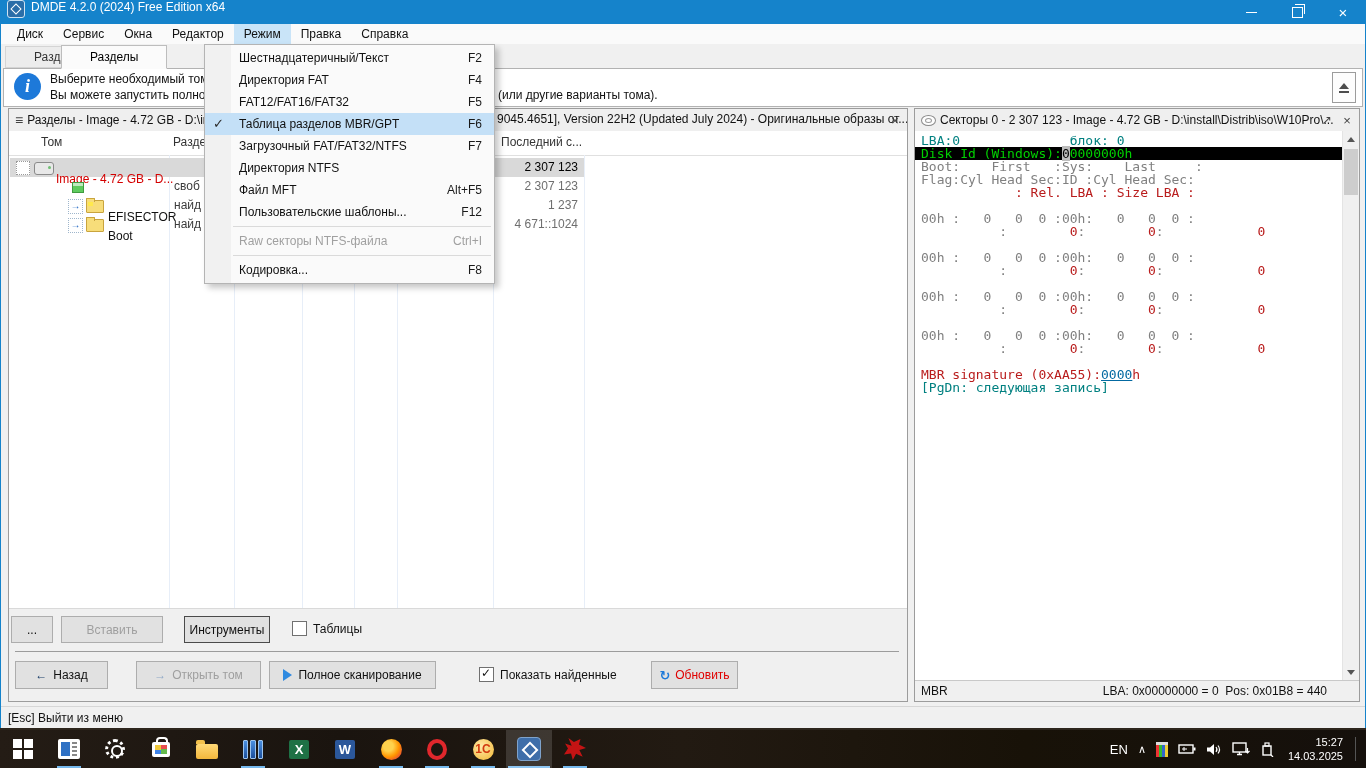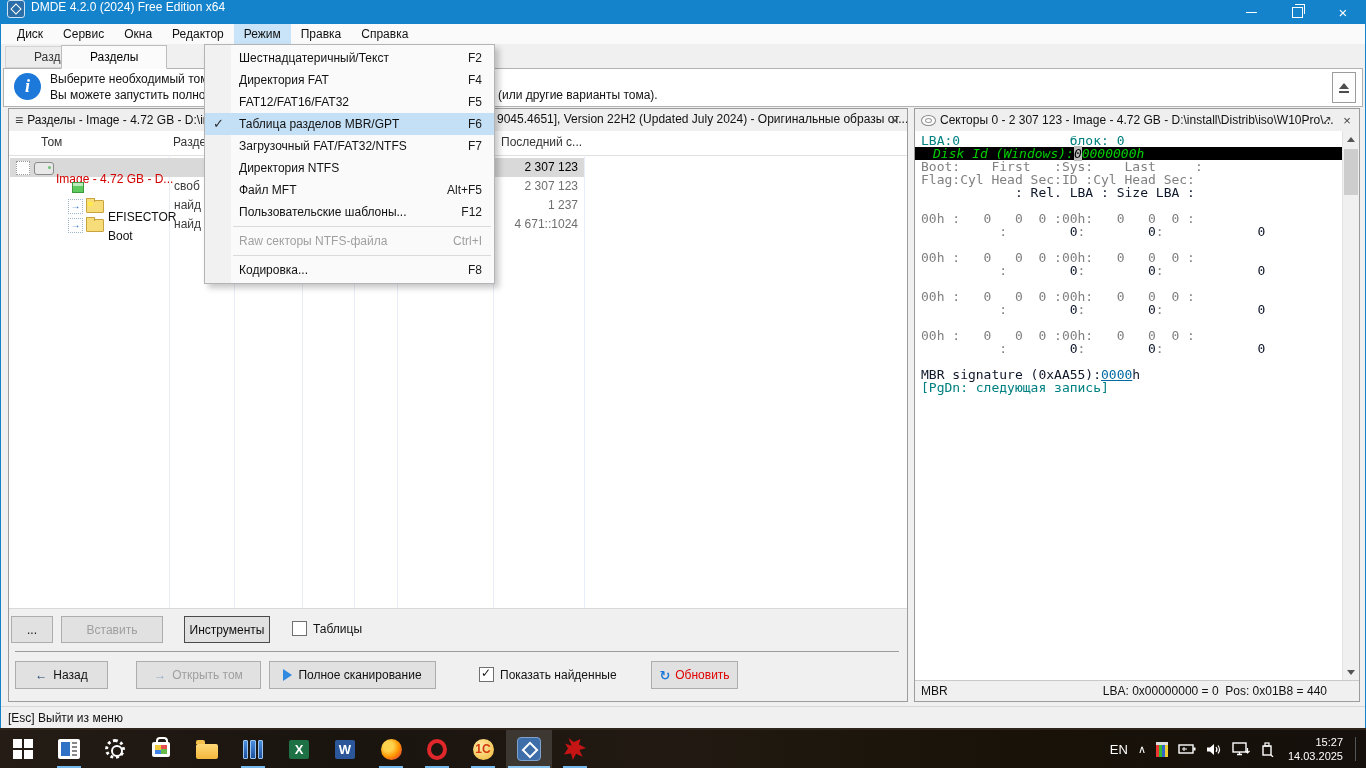--- a/index.html
+++ b/index.html
@@ -89,22 +89,22 @@
   .mi .mi-short{padding-right:12px;color:#1a1a1a;}
   .mi.sel{background:#c4e0f7;}
   .mi .chk{position:absolute;left:8px;top:3px;color:#2b2b2b;font-size:13px;}
   .mi.dis .mi-label,.mi.dis .mi-short{color:#a0a0a0;}
   .msep{height:1px;background:#dadada;margin:3px 3px 3px 28px;}
   
   #hex{position:absolute;top:22px;left:0;right:0;bottom:20px;background:#fff;
        font-family:"DejaVu Sans Mono","Liberation Mono",monospace;font-size:13px;line-height:13px;
        padding:3px 0 0 6px;white-space:pre;overflow:hidden;}
   .hexline{height:13px;}
-  .hexline.bar{background:#000;margin-left:-6px;padding-left:18px;margin-right:16px;font-style:italic;}
-  .hx-tl{color:#008080;} .hx-gn{color:#0f172a;} .bar .hx-gn{color:#00d000;}
+  .hexline.bar{background:#000;margin-left:-6px;padding-left:6px;margin-right:16px;}
+  .hx-tl{color:#008080;} .hx-gn{color:#b91c1c;} .bar .hx-gn{color:#00d000;}
   .hx-gy{color:#808080;} .hx-rd{color:#0369a1;text-decoration:underline;} .hx-cur{background:#bdbdbd;color:#000;}
   #vscroll{position:absolute;top:22px;bottom:20px;right:0;width:16px;background:#f0f0f0;border-left:1px solid #e4e4e4;}
   .sb-arrow{position:absolute;left:4px;width:0;height:0;border-left:4px solid transparent;border-right:4px solid transparent;}
   .sb-up{top:6px;border-bottom:5px solid #555;}
   .sb-down{bottom:6px;border-top:5px solid #555;}
   .sb-thumb{position:absolute;left:1px;top:18px;width:14px;height:46px;background:#cdcdcd;}
   #rp-status{position:absolute;bottom:0;left:0;right:0;height:20px;background:#f0f0f0;border-top:1px solid #c9c9c9;}
   #rp-status .st-l{position:absolute;left:6px;top:3px;}
   #rp-status .st-r{position:absolute;right:32px;top:3px;white-space:pre;text-align:center;}
   

